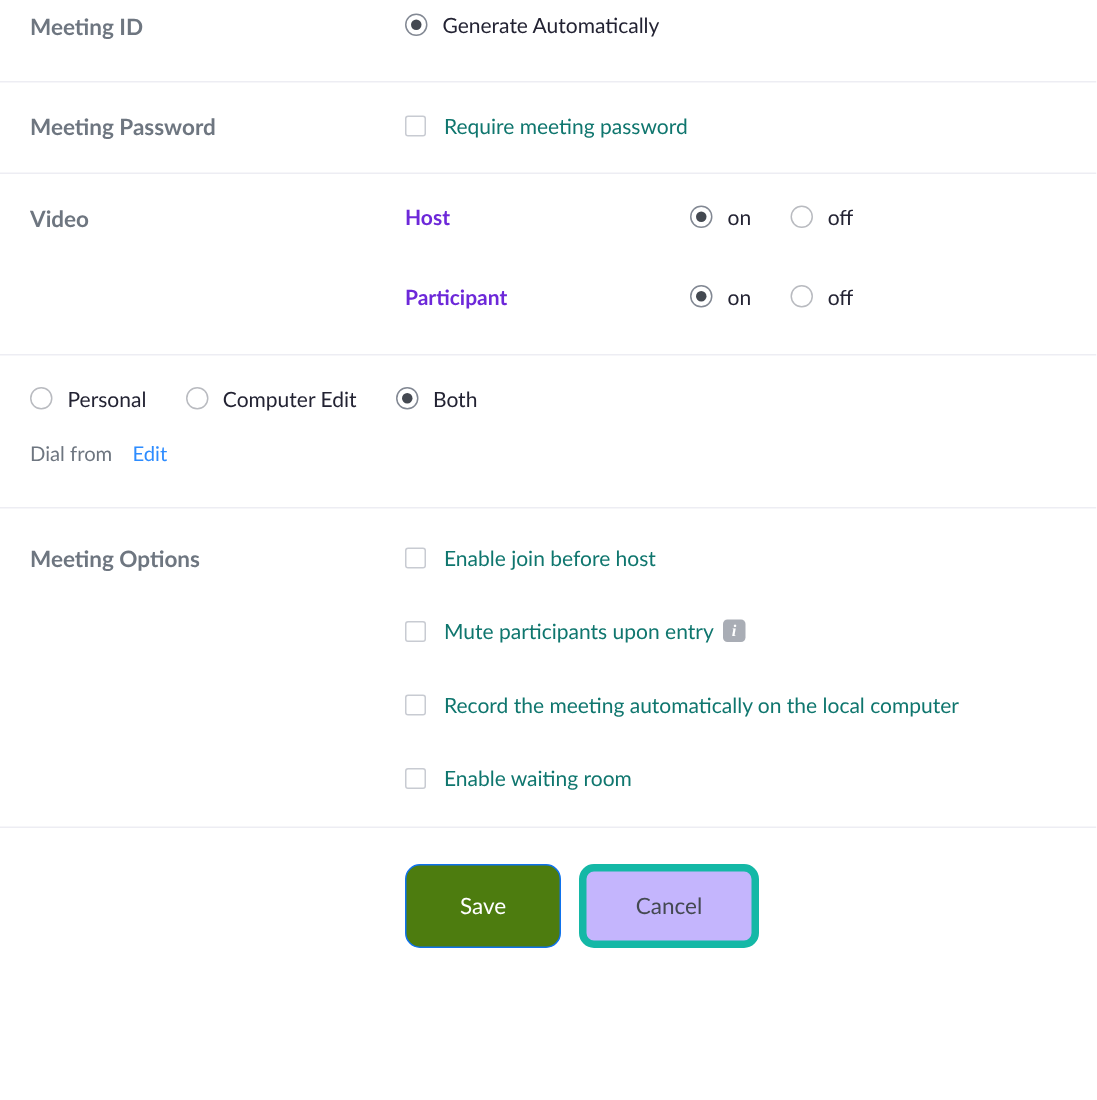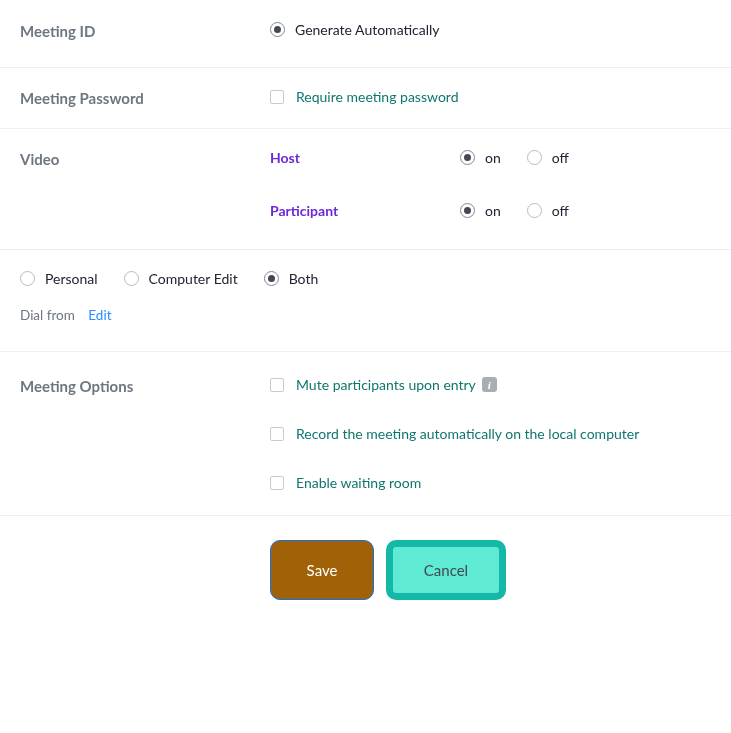--- a/index.html
+++ b/index.html
@@ -9,21 +9,21 @@
     font-size: 14px;
     color: #232333;
     background: #fff;
     width: 731px;
   }
   .section {
     display: flex;
     padding: 20px 15px 20px 20px;
     border-bottom: 1px solid #ededf3;
   }
-  .section.first { padding-top: 21px; padding-bottom: 26px; }
+  .section.first { padding-top: 8px; padding-bottom: 26px; }
   .section.video { padding-bottom: 30px; }
   .section.audio { padding-bottom: 28px; }
   .section.options { padding-top: 24px; padding-bottom: 24px; border-bottom: none; }
   .label-col {
     width: 250px;
     flex: 0 0 250px;
     font-weight: 700;
     color: #6e7680;
     font-size: 15px;
     line-height: 20px;
@@ -90,28 +90,28 @@
   .btn {
     min-width: 104px;
     padding: 14px 28px;
     border-radius: 10px;
     font-size: 15px;
     cursor: pointer;
     border: 1px solid transparent;
     font-family: inherit;
   }
   .btn-primary {
-    background: #a16207;
+    background: #4d7c0f;
     color: #fff;
     border-color: #0e72ed;
   }
   .btn-secondary {
-    background: #5eead4;
+    background: #c4b5fd;
     color: #444951;
-    border: 7px solid #14b8a6;
+    border: 5px solid #14b8a6;
     min-width: 120px;
   }
 </style>
 </head>
 <body>
 
 <div class="section first">
   <div class="label-col">Meeting ID</div>
   <div class="content-col">
     <div class="radio-group">
@@ -195,20 +195,26 @@
     </div>
   </div>
 </div>
 
 <div class="section options">
   <div class="label-col">Meeting Options</div>
   <div class="content-col">
     <div class="opt-row">
       <label class="check-item">
         <span class="check-box"></span>
+        <span class="check-label">Enable join before host</span>
+      </label>
+    </div>
+    <div class="opt-row">
+      <label class="check-item">
+        <span class="check-box"></span>
         <span class="check-label">Mute participants upon entry</span>
       </label>
       <span class="info-badge">i</span>
     </div>
     <div class="opt-row">
       <label class="check-item">
         <span class="check-box"></span>
         <span class="check-label">Record the meeting automatically on the local computer</span>
       </label>
     </div>

